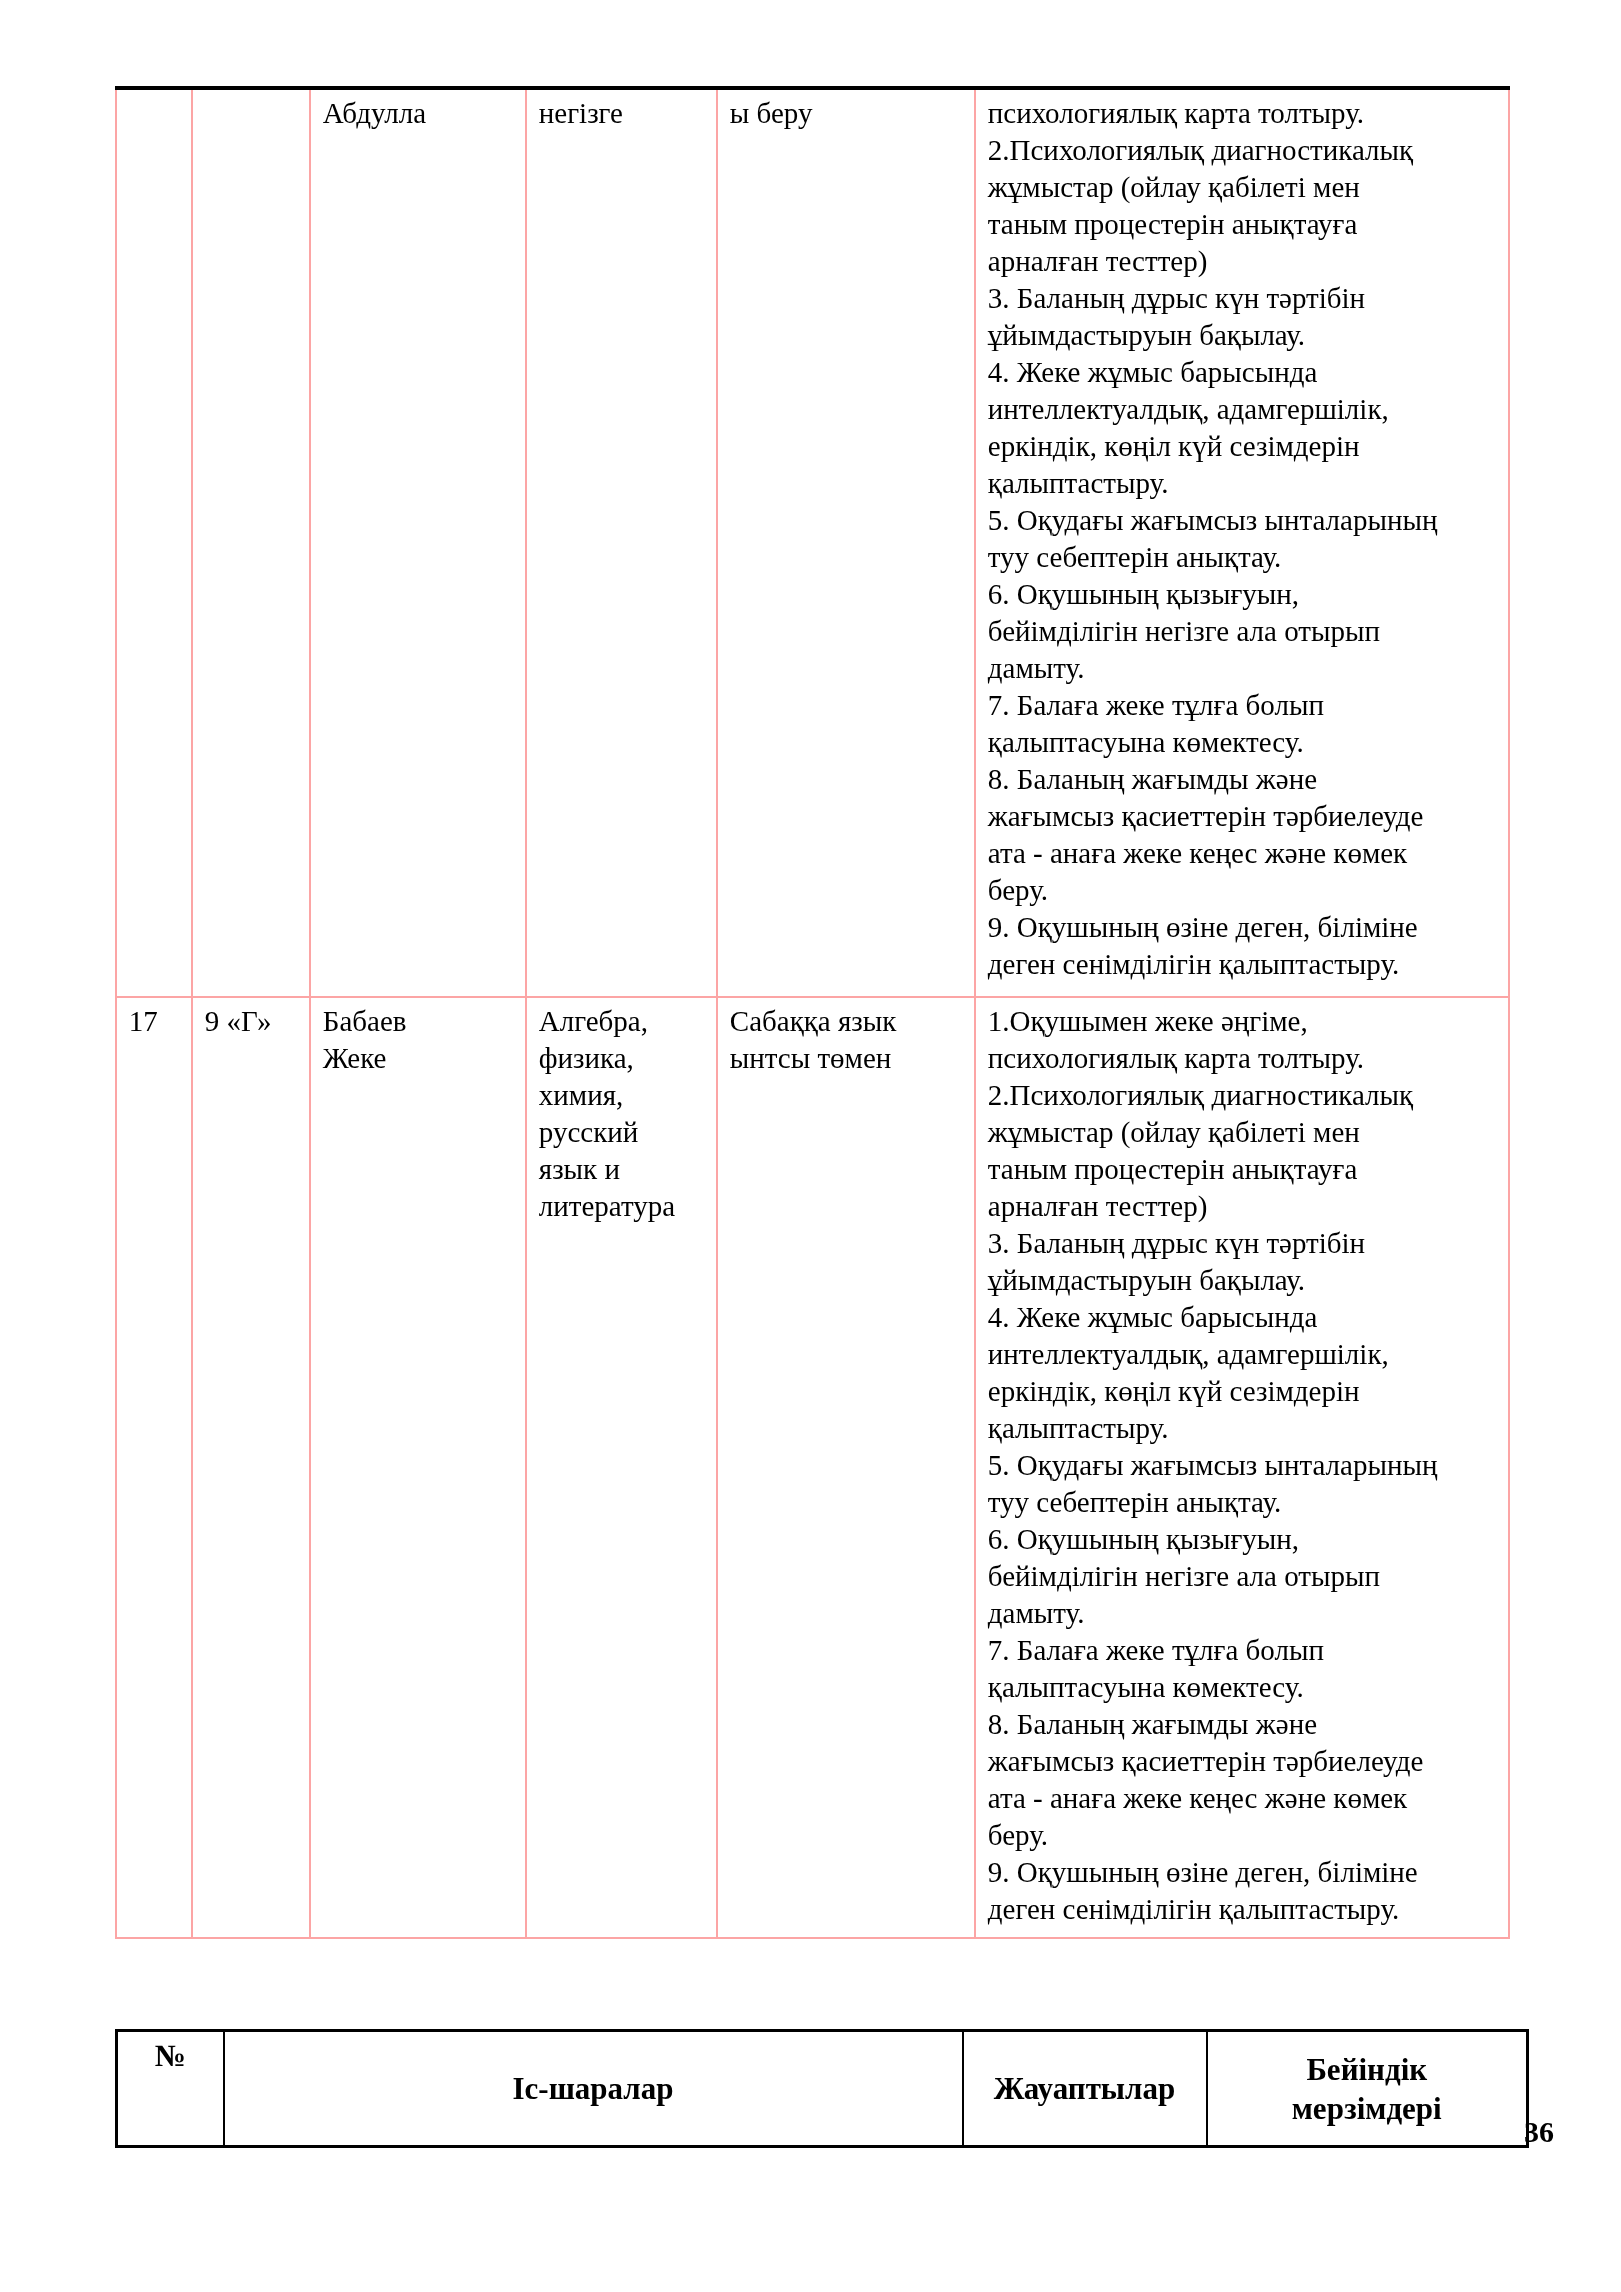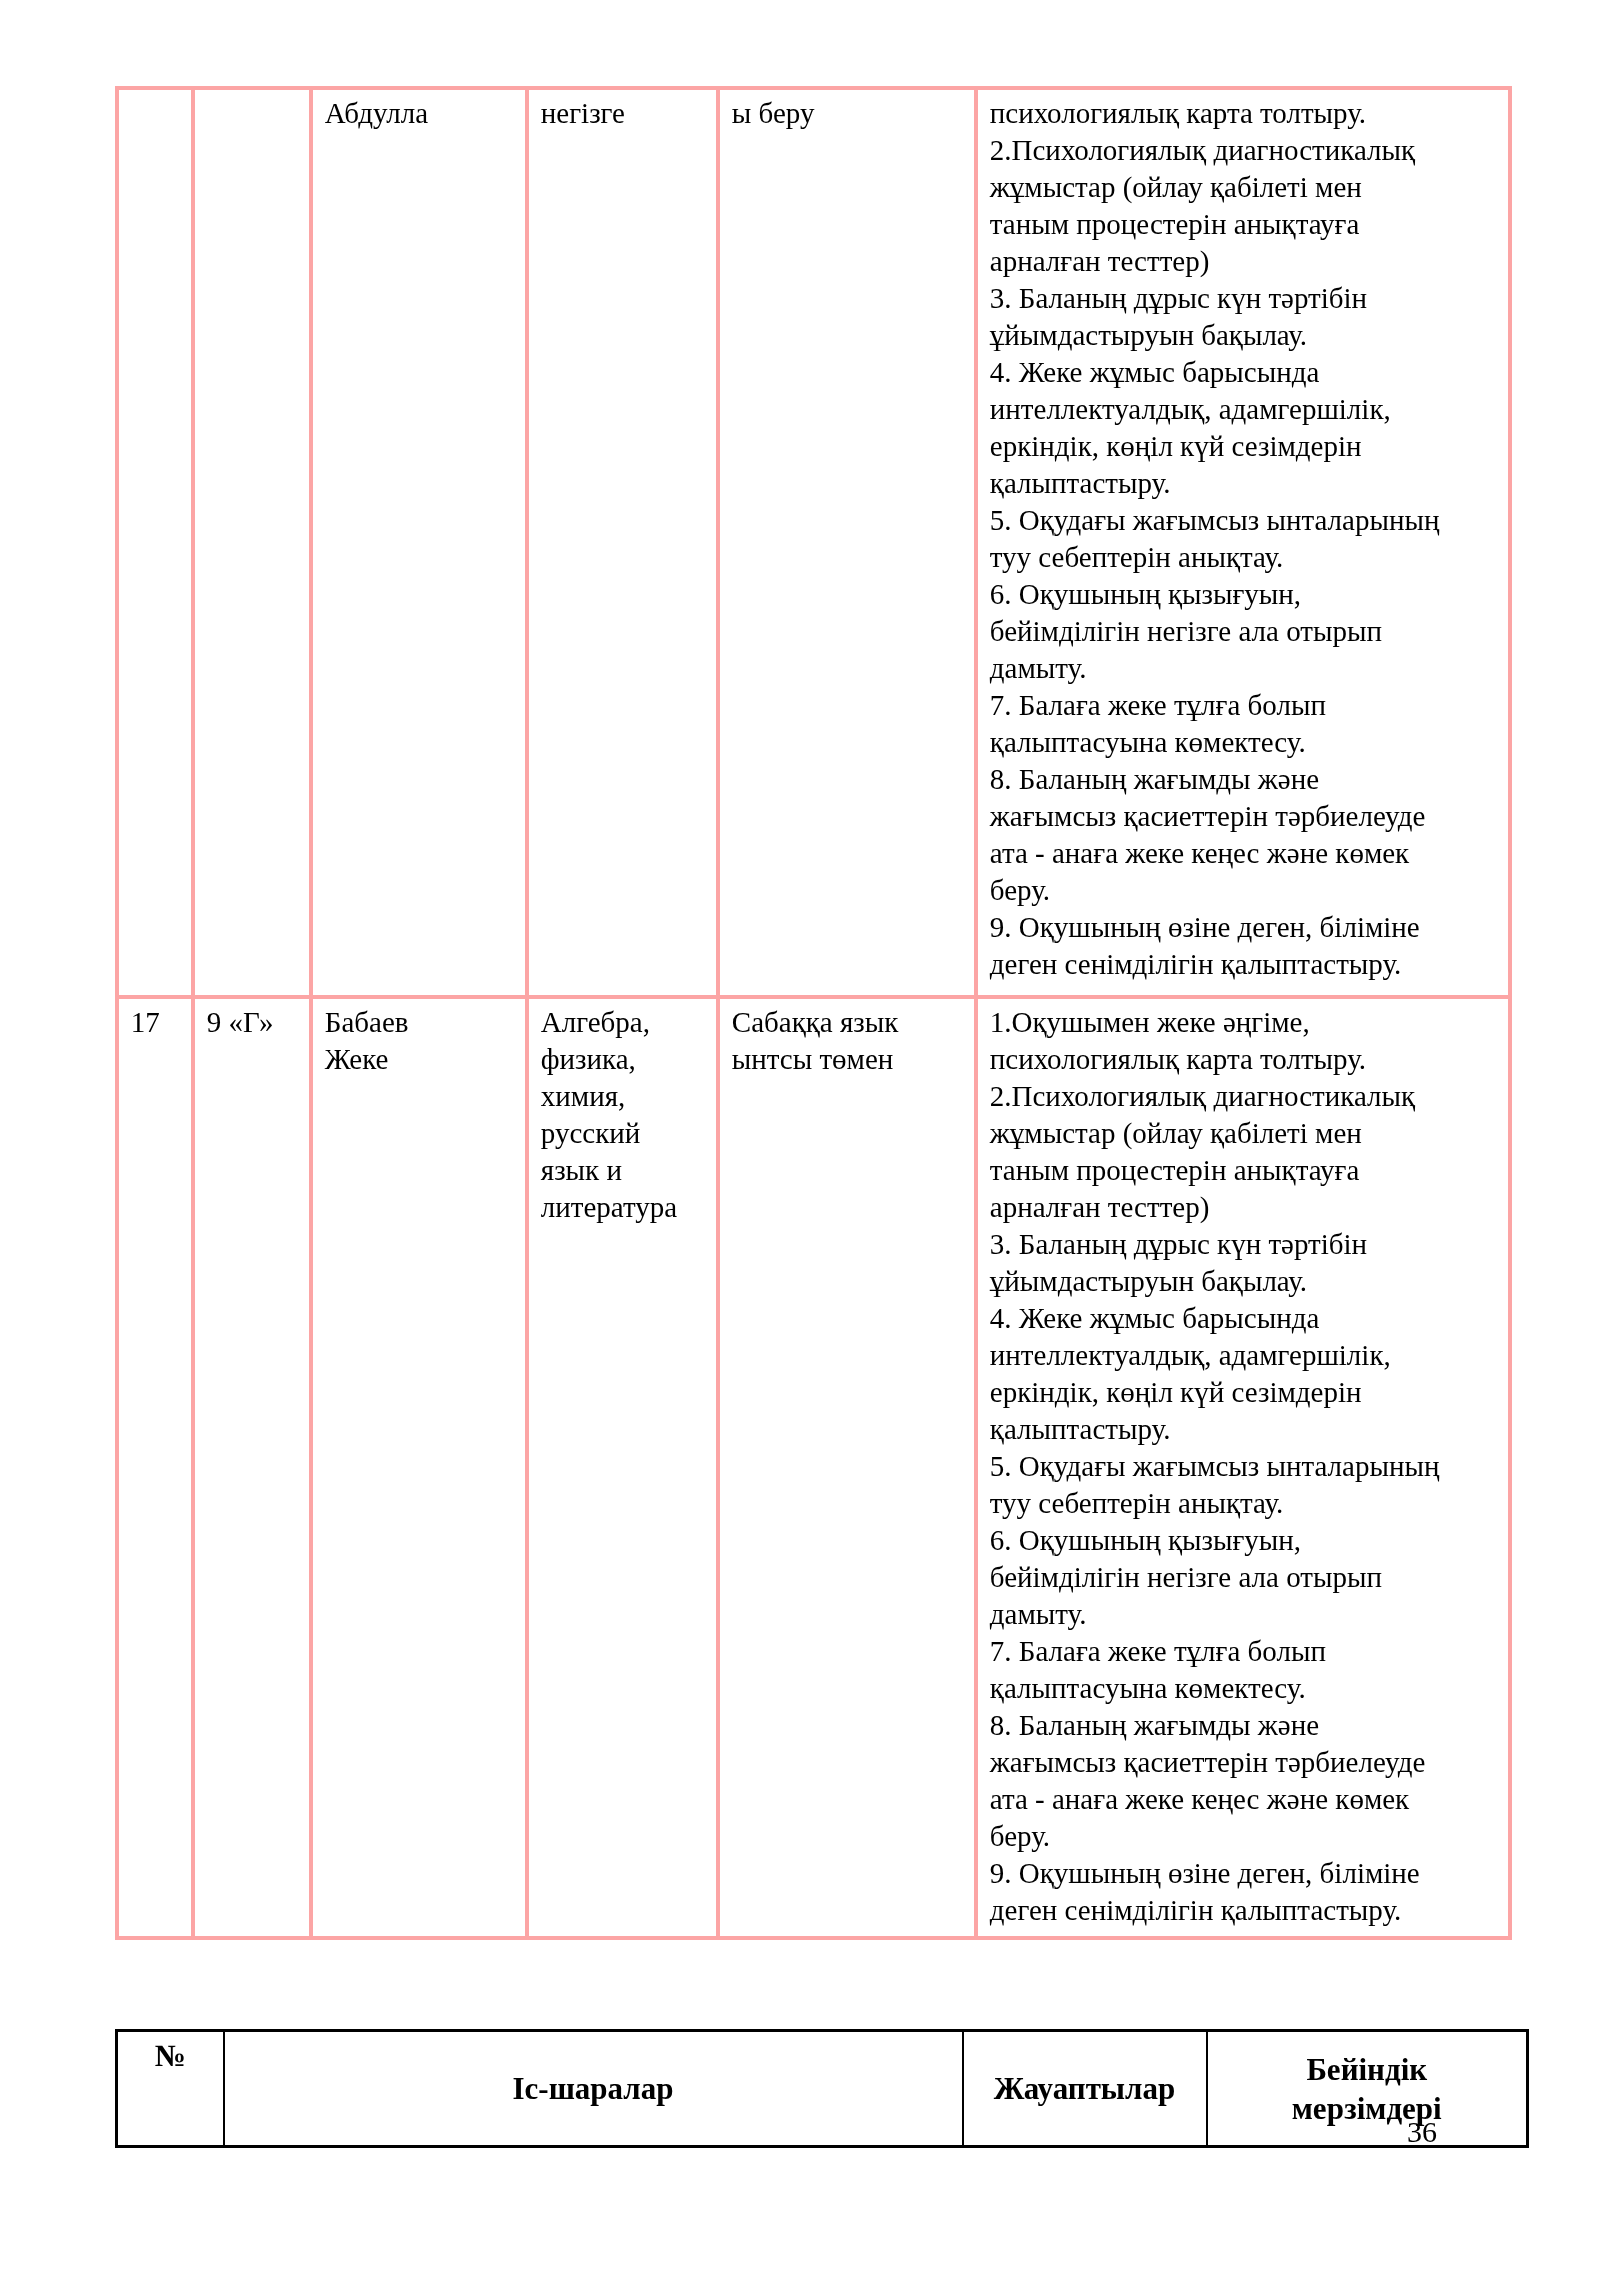--- a/index.html
+++ b/index.html
@@ -28,21 +28,21 @@
     border: 2.9px solid #000;
     border-top-width: 4.9px;
   }
   table.main-table col.c1 { width: 76px; }
   table.main-table col.c2 { width: 118px; }
   table.main-table col.c3 { width: 216px; }
   table.main-table col.c4 { width: 191px; }
   table.main-table col.c5 { width: 258px; }
   table.main-table col.c6 { width: 534px; }
   table.main-table td {
-    border: 4px solid #fca5a5;
+    border: 2px solid #fca5a5;
     vertical-align: top;
     padding: 4.9px 11.8px 4.9px 11.8px;
     font-size: 29px;
     line-height: 37px;
     white-space: pre-line;
     overflow: hidden;
   }
   tr.row-a { height: 909px; }
   tr.row-b { height: 941px; }
 
@@ -84,25 +84,26 @@
     white-space: pre-line;
   }
   table.bottom-table tr { height: 116px; }
   table.bottom-table th.th-no {
     vertical-align: top;
   }
 
   
   .page-number {
     position: absolute;
-    left: 1373px;
+    left: 1490px;
     top: 2115px;
     width: 98px;
     text-align: center;
     font-size: 30px;
+    font-weight: bold;
   }
 </style>
 </head>
 <body>
 
 <div class="page">
 
   <table class="main-table">
     <colgroup>
       <col class="c1">

